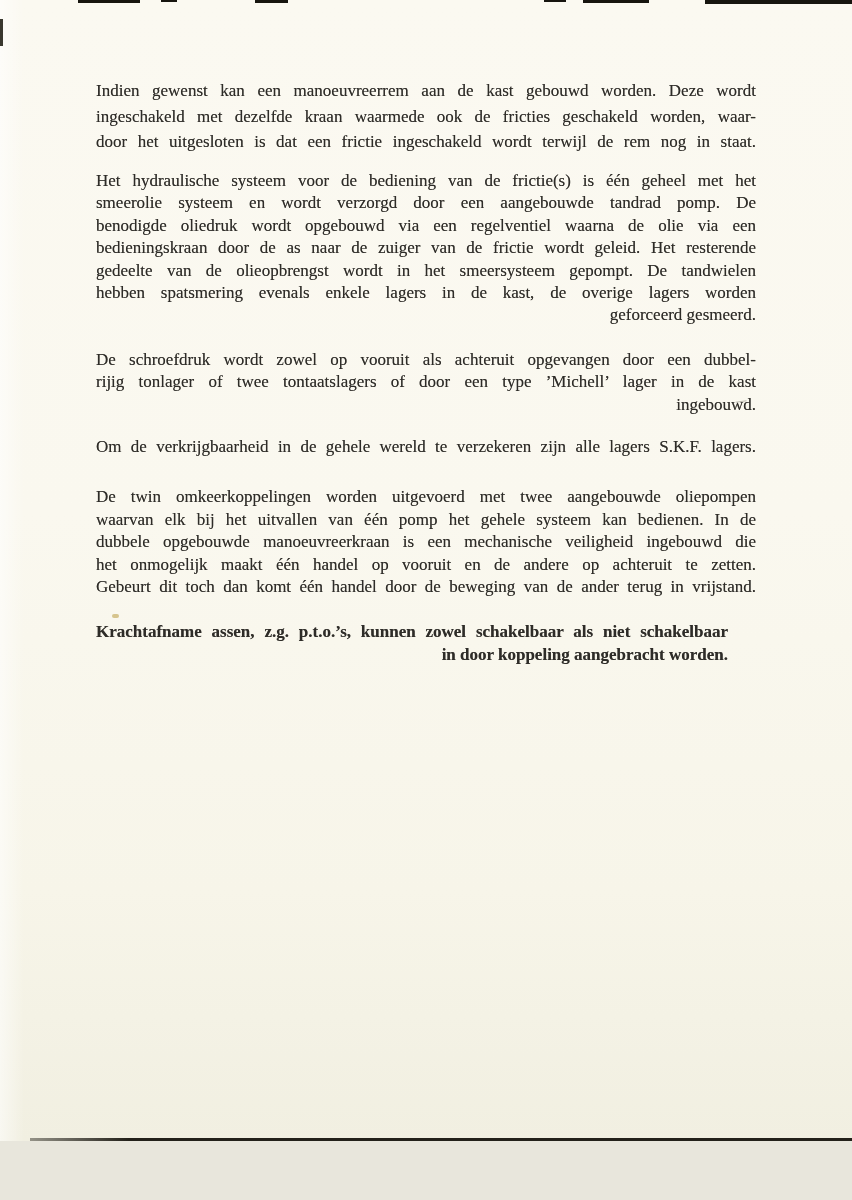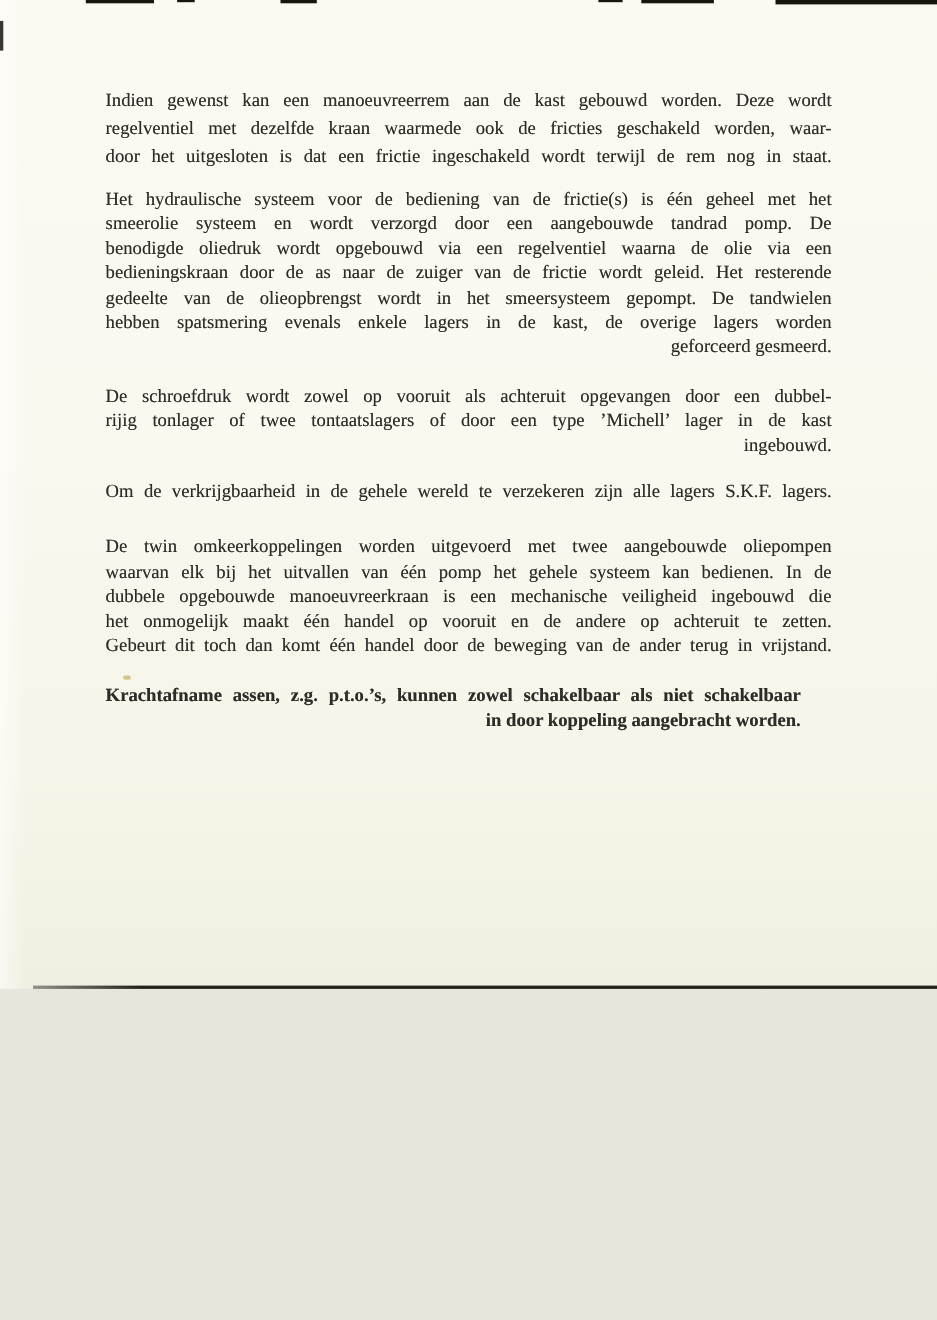--- a/index.html
+++ b/index.html
@@ -1,19 +1,19 @@
 <!DOCTYPE html>
 <html><head>
 <meta charset="utf-8">
 <style>
   html, body { margin: 0; padding: 0; background: #e8e6dc; }
   .page {
     position: relative;
     width: 852px;
-    height: 899px;
+    height: 1141px;
     overflow: hidden;
     font-family: "Liberation Serif", "DejaVu Serif", serif;
     color: #2e2c28;
     background:
       linear-gradient(90deg, rgba(255,255,255,0.55) 0px, rgba(255,255,255,0) 24px),
       linear-gradient(180deg, #fbf9f1 0%, #faf8ef 45%, #f7f5e9 78%, #f1efe1 100%);
   }
 
   
   .edge-top { position: absolute; top: 0; height: 3px; background: #17150f; }
@@ -76,21 +76,21 @@
   <div class="edge-top et2"></div>
   <div class="edge-top et3"></div>
   <div class="edge-top et4"></div>
   <div class="edge-top et5"></div>
   <div class="edge-top et6"></div>
   <div class="edge-left"></div>
   <div class="edge-bottom"></div>
 
   <div class="para p1">
     <div class="line">Indien gewenst kan een manoeuvreerrem aan de kast gebouwd worden. Deze wordt</div>
-    <div class="line">regelventiel met dezelfde kraan waarmede ook de fricties geschakeld worden, waar-</div>
+    <div class="line">ingeschakeld met dezelfde kraan waarmede ook de fricties geschakeld worden, waar-</div>
     <div class="line">door het uitgesloten is dat een frictie ingeschakeld wordt terwijl de rem nog in staat.</div>
   </div>
 
   <div class="para p2">
     <div class="line">Het hydraulische systeem voor de bediening van de frictie(s) is één geheel met het</div>
     <div class="line">smeerolie systeem en wordt verzorgd door een aangebouwde tandrad pomp. De</div>
     <div class="line">benodigde oliedruk wordt opgebouwd via een regelventiel waarna de olie via een</div>
     <div class="line">bedieningskraan door de as naar de zuiger van de frictie wordt geleid. Het resterende</div>
     <div class="line">gedeelte van de olieopbrengst wordt in het smeersysteem gepompt. De tandwielen</div>
     <div class="line">hebben spatsmering evenals enkele lagers in de kast, de overige lagers worden</div>

